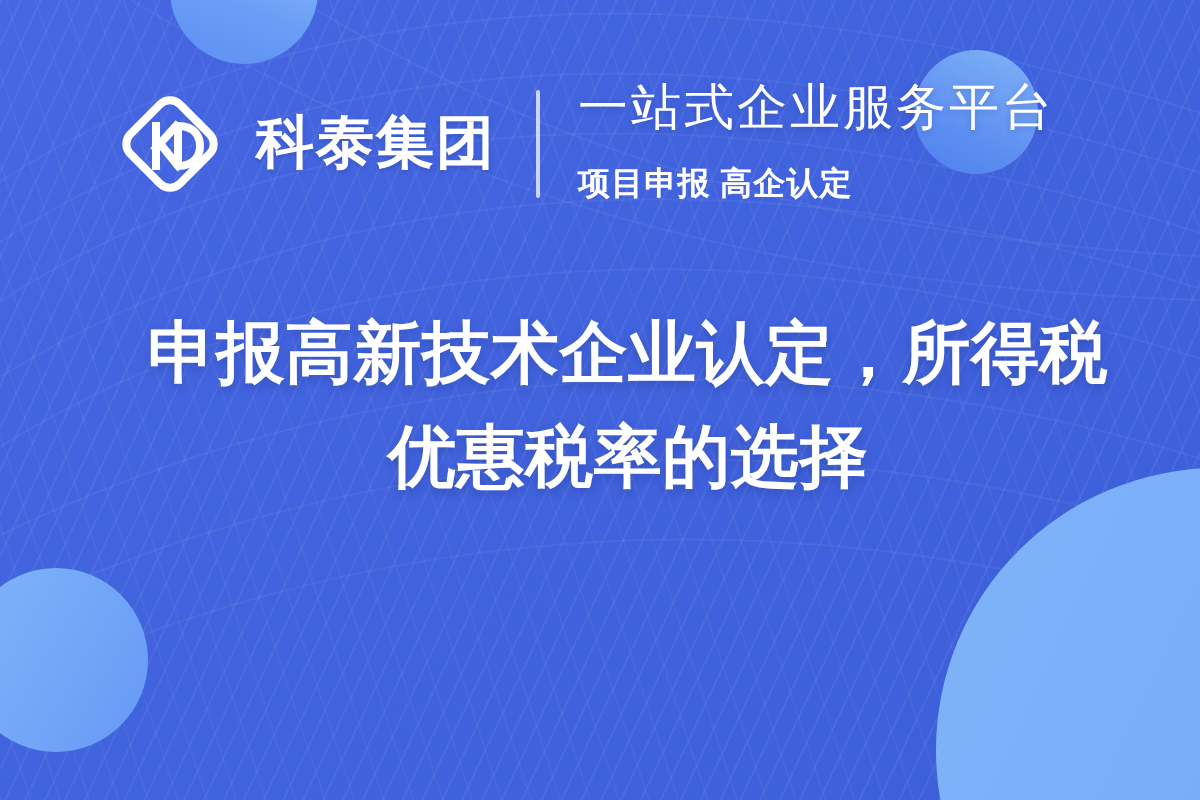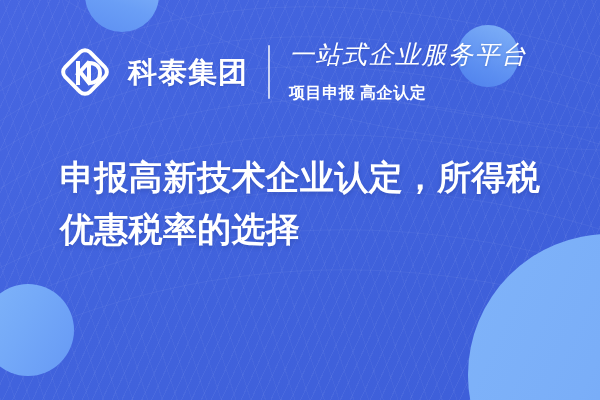--- a/index.html
+++ b/index.html
@@ -112,21 +112,20 @@
     z-index:2;
   }
   #header-tagline {
     color:#ffffff;
     font-size:25px;
     letter-spacing:1.5px;
     line-height:1.18;
     white-space:nowrap;
     text-shadow:0 1px 3px rgba(20,40,110,.22);
     font-family:"Liberation Sans", sans-serif;
-    font-style:italic;
   }
   #header-subtagline {
     color:#ffffff;
     font-size:16px;
     letter-spacing:.6px;
     line-height:1.35;
     white-space:nowrap;
     margin-top:12px;
     font-family:"Liberation Serif", serif;
     font-weight:bold;
@@ -137,20 +136,21 @@
     position:absolute;
     left:60px; top:152px;
     width:508px;
     color:#ffffff;
     font-size:34px;
     font-weight:bold;
     line-height:1.52;
     letter-spacing:.3px;
     text-shadow:0 2px 4px rgba(20,40,110,.25);
     z-index:3;
+    text-align:center;
   }
 </style>
 </head>
 <body>
 
 <div id="banner">
 
   <div class="texture"></div>
 
   <svg class="texture-arcs" width="600" height="400" viewBox="0 0 600 400">

